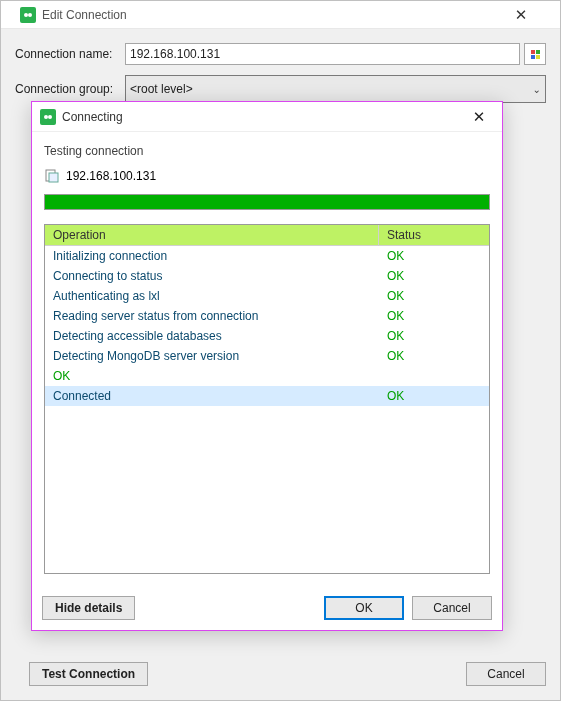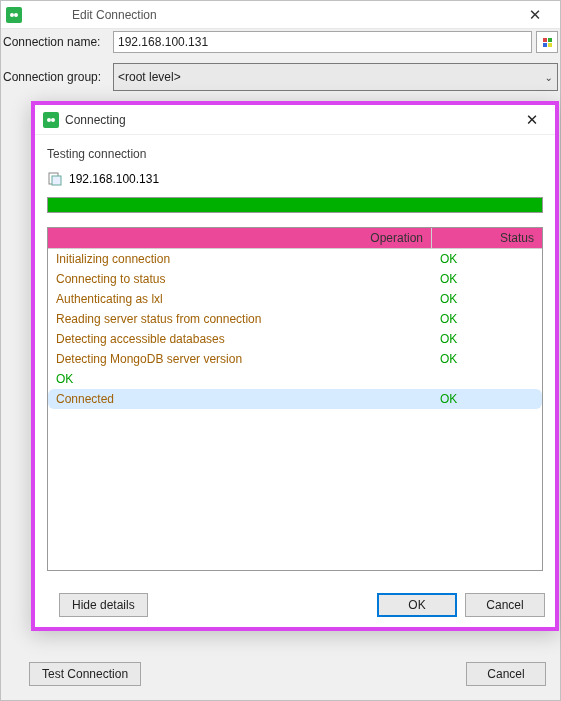--- a/index.html
+++ b/index.html
@@ -1,51 +1,51 @@
 <!DOCTYPE html>
 <html><head>
 <meta charset="utf-8">
 <style>
   * { box-sizing: border-box; font-family: "Segoe UI", Tahoma, sans-serif; font-size: 12px; }
   body { margin: 0; background: #fff; width: 561px; height: 701px; overflow: hidden; }
   .outer-window { border: 1px solid #c0c0c0; width: 561px; height: 701px; position: relative; background: #f0f0f0; }
-  .titlebar { height: 28px; background: #fff; display: flex; align-items: center; padding: 0 5px; border-bottom: 1px solid #e8e8e8; gap: 44px; }
+  .titlebar { height: 28px; background: #fff; display: flex; align-items: center; padding: 0 19px; border-bottom: 1px solid #e8e8e8; }
   .app-icon { width: 16px; height: 16px; background: #2ab04f; border-radius: 2px; margin-right: 6px; display:flex; align-items:center; justify-content:center;}
   .app-icon svg { width:10px; height:10px; fill:#fff; }
   .titlebar-title { color: #555; flex: 1; }
   .titlebar-close { width: 40px; text-align: center; color:#333; font-size:15px; }
-  .content { padding: 2px; }
+  .content { padding: 14px; }
   .row { display: flex; align-items: center; margin-bottom: 10px; }
   .row-label { width: 110px; color: #222; }
   .text-input { flex: 1; height: 22px; border: 1px solid #a6a6a6; background:#fff; padding: 0 4px; color:#222; }
   .aux-btn { width: 22px; height: 22px; margin-left: 4px; border: 1px solid #a6a6a6; background:#fff; display:flex; align-items:center; justify-content:center; }
   .select { flex: 1; height: 28px; border: 1px solid #7a7a7a; background:#e9e9e9; padding: 0 4px; color:#222; display:flex; align-items:center; justify-content:space-between;}
   .chevron { font-size:10px; color:#444; }
-  .footer { position:absolute; bottom:14px; left:14px; right:14px; display:flex; }
+  .footer { position:absolute; bottom:14px; left:28px; right:14px; display:flex; }
   .btn { height: 24px; min-width: 80px; border: 1px solid #a6a6a6; background: #e9e9e9; padding: 0 12px; display:flex; align-items:center; justify-content:center; color:#222; margin-left:8px; }
-  .btn.first { margin-left:14px; margin-right:auto; }
+  .btn.first { margin-left:0; margin-right:auto;font-weight:bold; }
   .btn.primary { border: 2px solid #0078d7; }
   
-  .modal { position: absolute; left: 30px; top: 100px; width: 528px; height: 530px; background: #fff; border: 4px solid #d946ef; box-shadow: 0 4px 20px rgba(0,0,0,0.2); display:flex; flex-direction:column;}
+  .modal { position: absolute; left: 30px; top: 100px; width: 472px; height: 530px; background: #fff; border: 1px solid #d946ef; box-shadow: 0 4px 20px rgba(0,0,0,0.2); display:flex; flex-direction:column;}
   .modal-titlebar { height: 30px; display:flex; align-items:center; padding: 0 8px; border-bottom: 1px solid #eee; }
   .modal-title { flex:1; color:#333; }
   .modal-close { width:30px; text-align:center; font-size:15px; color:#222; }
   .modal-body { padding: 12px; flex:1; display:flex; flex-direction:column;}
   .testing-label { color:#404040; margin-bottom:10px; }
   .server-row { display:flex; align-items:center; margin-bottom:10px; }
   .server-icon { width:16px; height:16px; margin-right:6px; }
   .progress { height: 16px; background: #00b000; margin-bottom: 14px; border:1px solid #999;}
   .table-wrap { border:1px solid #999; flex:1; background:#fff; overflow:hidden;}
-  .thead { display:flex; background:#ec4899; border-bottom:1px solid #d0d0d0;text-align:right;}
-  .th, .td { padding: 3px 8px; color:#a16207; }
+  .thead { display:flex; background:#bef264; border-bottom:1px solid #d0d0d0;}
+  .th, .td { padding: 3px 8px; color:#0c4a6e; }
   .th.op, .td.op { flex:1; }
   .th.st, .td.st { width:110px; }
   .th { color:#333; }
   .trow { display:flex; border-bottom: 0px solid transparent; }
-  .trow.sel { background:#d6ebff;border-radius:6px; }
+  .trow.sel { background:#d6ebff; }
   .td.st { color:#00a000; }
   .th.op { border-right:1px solid #d0d0d0;}
   .modal-footer { padding: 10px; display:flex; }
   .spacer { flex:1; }
   .grid-icon { display:grid; grid-template-columns: 4px 4px; grid-template-rows: 4px 4px; gap:1px;}
   .grid-icon span:nth-child(1){background:#d44;}
   .grid-icon span:nth-child(2){background:#3a3;}
   .grid-icon span:nth-child(3){background:#36d;}
   .grid-icon span:nth-child(4){background:#dd3;}
 </style>

